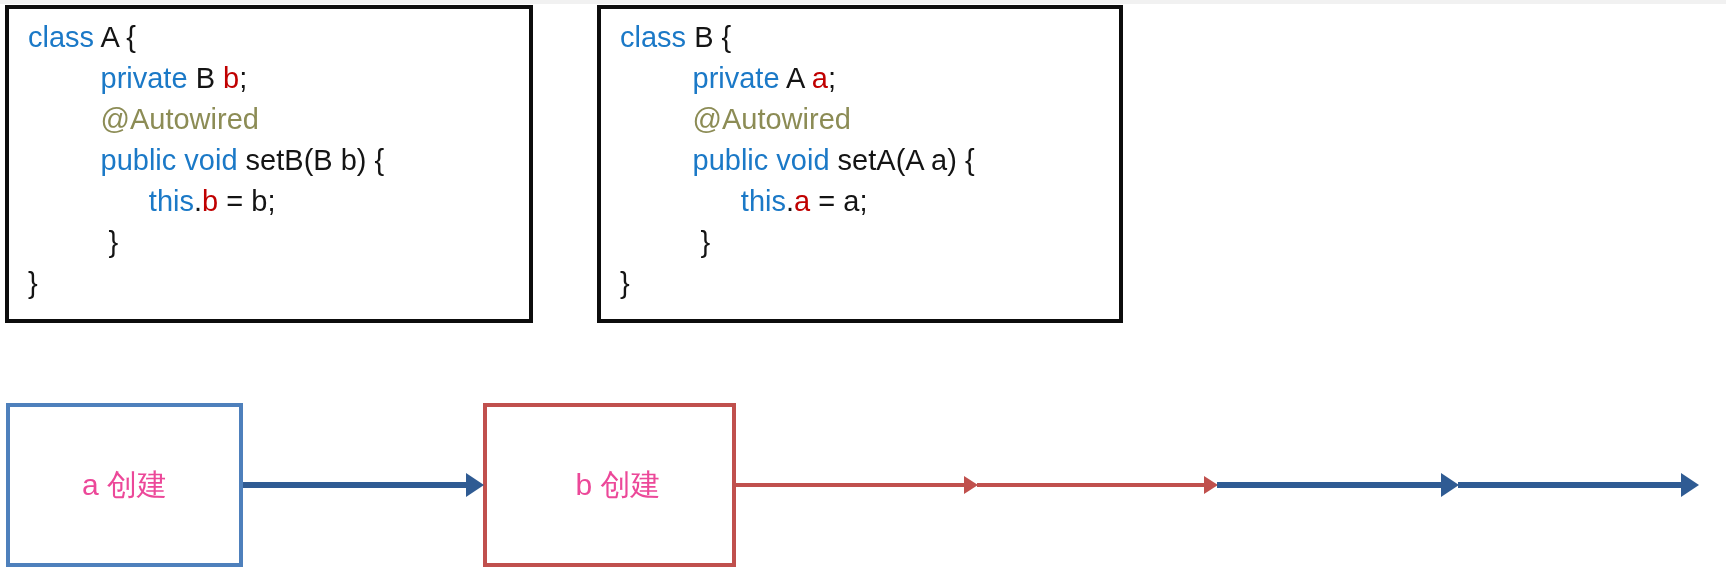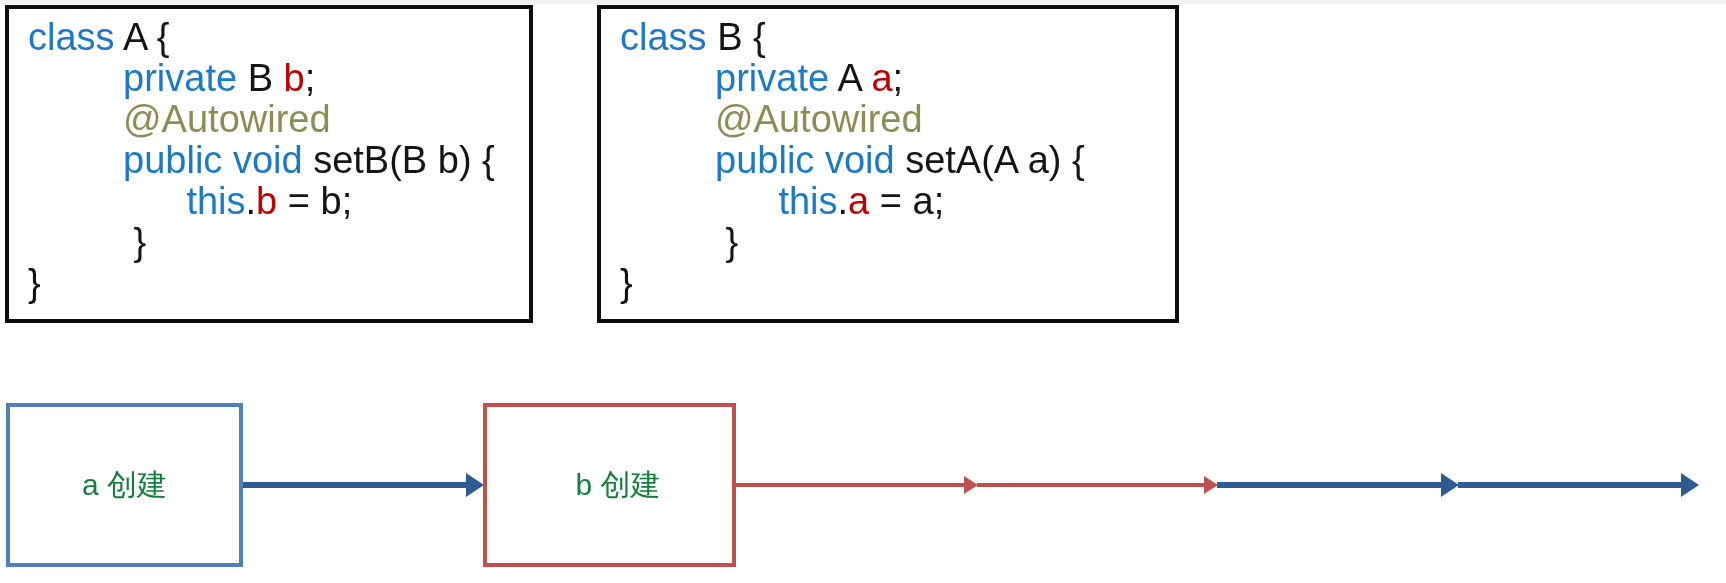--- a/index.html
+++ b/index.html
@@ -15,26 +15,26 @@
     background:#f1f1f1;
   }
   
   .code-box{
     position:absolute;
     top:5px;height:318px;
     border:4px solid var(--code-border);
     box-sizing:border-box;
     background:#ffffff;
     padding:8px 0 0 19px;
-    font-size:38px;
+    font-size:29px;
     line-height:41px;
     white-space:pre;
   }
   #code-a{left:5px;width:528px;}
-  #code-b{left:597px;width:582px;}
+  #code-b{left:597px;width:526px;}
   .code-line{white-space:pre;}
   .seg-keyword{color:var(--kw);}
   .seg-identifier{color:var(--idr);}
   .seg-annotation{color:var(--ann);}
   .seg-plain{color:var(--pl);}
   
   #flow{
     position:absolute;
     left:6px;top:403px;
     width:1692px;height:164px;
@@ -42,21 +42,21 @@
     align-items:stretch;
   }
   .flow-node{
     flex:0 0 229px;
     border:4px solid;
     box-sizing:content-box;
     display:flex;
     align-items:center;
     justify-content:center;
     font-size:30px;
-    color:#15803d;
+    color:#ec4899;
     background:#ffffff;
   }
   .flow-node.blue{border-color:var(--node-blue);}
   .flow-node.red{border-color:var(--node-red);padding-left:16px;}
   .flow-arrow{
     flex:1 1 auto;
     position:relative;
     align-self:center;
     height:44px;
   }

